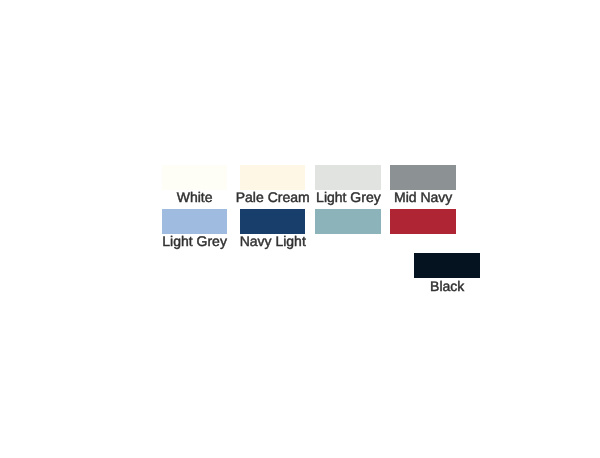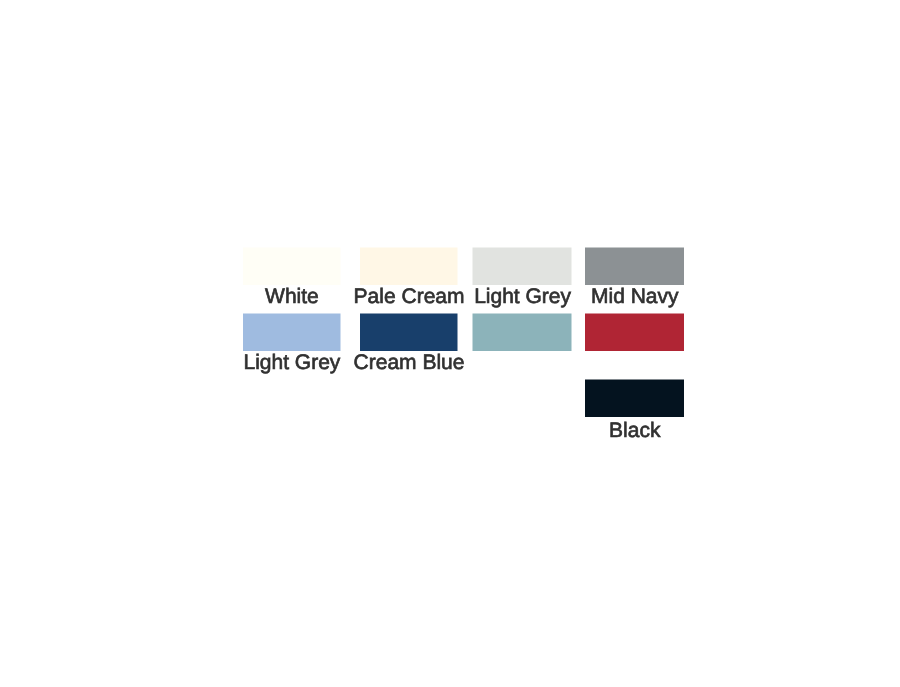--- a/index.html
+++ b/index.html
@@ -55,21 +55,21 @@
 
   
   .col-0 { left: 161.5px; }
   .col-1 { left: 239.6px; }
   .col-2 { left: 315.3px; }
   .col-3 { left: 390.1px; }
 
   
   .row-0 { top: 165.2px; }
   .row-1 { top: 209.2px; }
-  .row-2 { top: 253.2px; }
+  .row-2 { top: 253.2px; margin-left: 24px; }
 
   
   .row-2 > .swatch-label { top: 28.1px; }
 </style>
 </head>
 <body style="background: rgb(255, 255, 255);">
 
 <div id="swatch-grid">
 
   <div class="swatch-cell row-0 col-0">
@@ -92,21 +92,21 @@
     <span class="swatch-label">Mid Navy</span>
   </div>
 
   <div class="swatch-cell row-1 col-0">
     <div class="swatch-chip" style="background: rgb(159, 187, 224);"></div>
     <span class="swatch-label">Light Grey</span>
   </div>
 
   <div class="swatch-cell row-1 col-1">
     <div class="swatch-chip" style="background: rgb(24, 63, 107);"></div>
-    <span class="swatch-label">Cream Blue</span>
+    <span class="swatch-label">Navy Light</span>
   </div>
 
   <div class="swatch-cell row-1 col-2">
     <div class="swatch-chip" style="background: rgb(140, 179, 186);"></div>
   </div>
 
   <div class="swatch-cell row-1 col-3">
     <div class="swatch-chip" style="background: rgb(176, 37, 52);"></div>
   </div>
 

